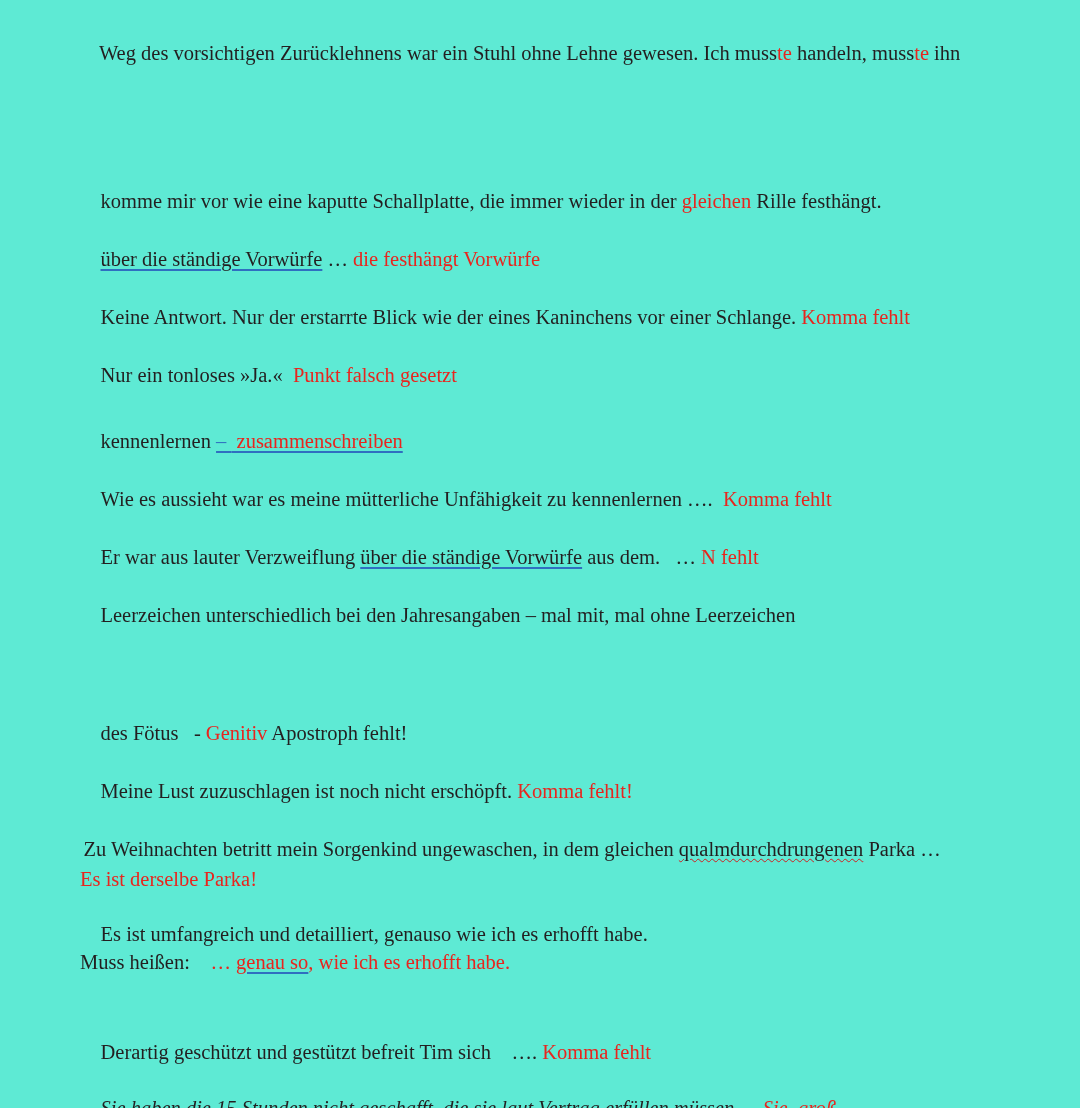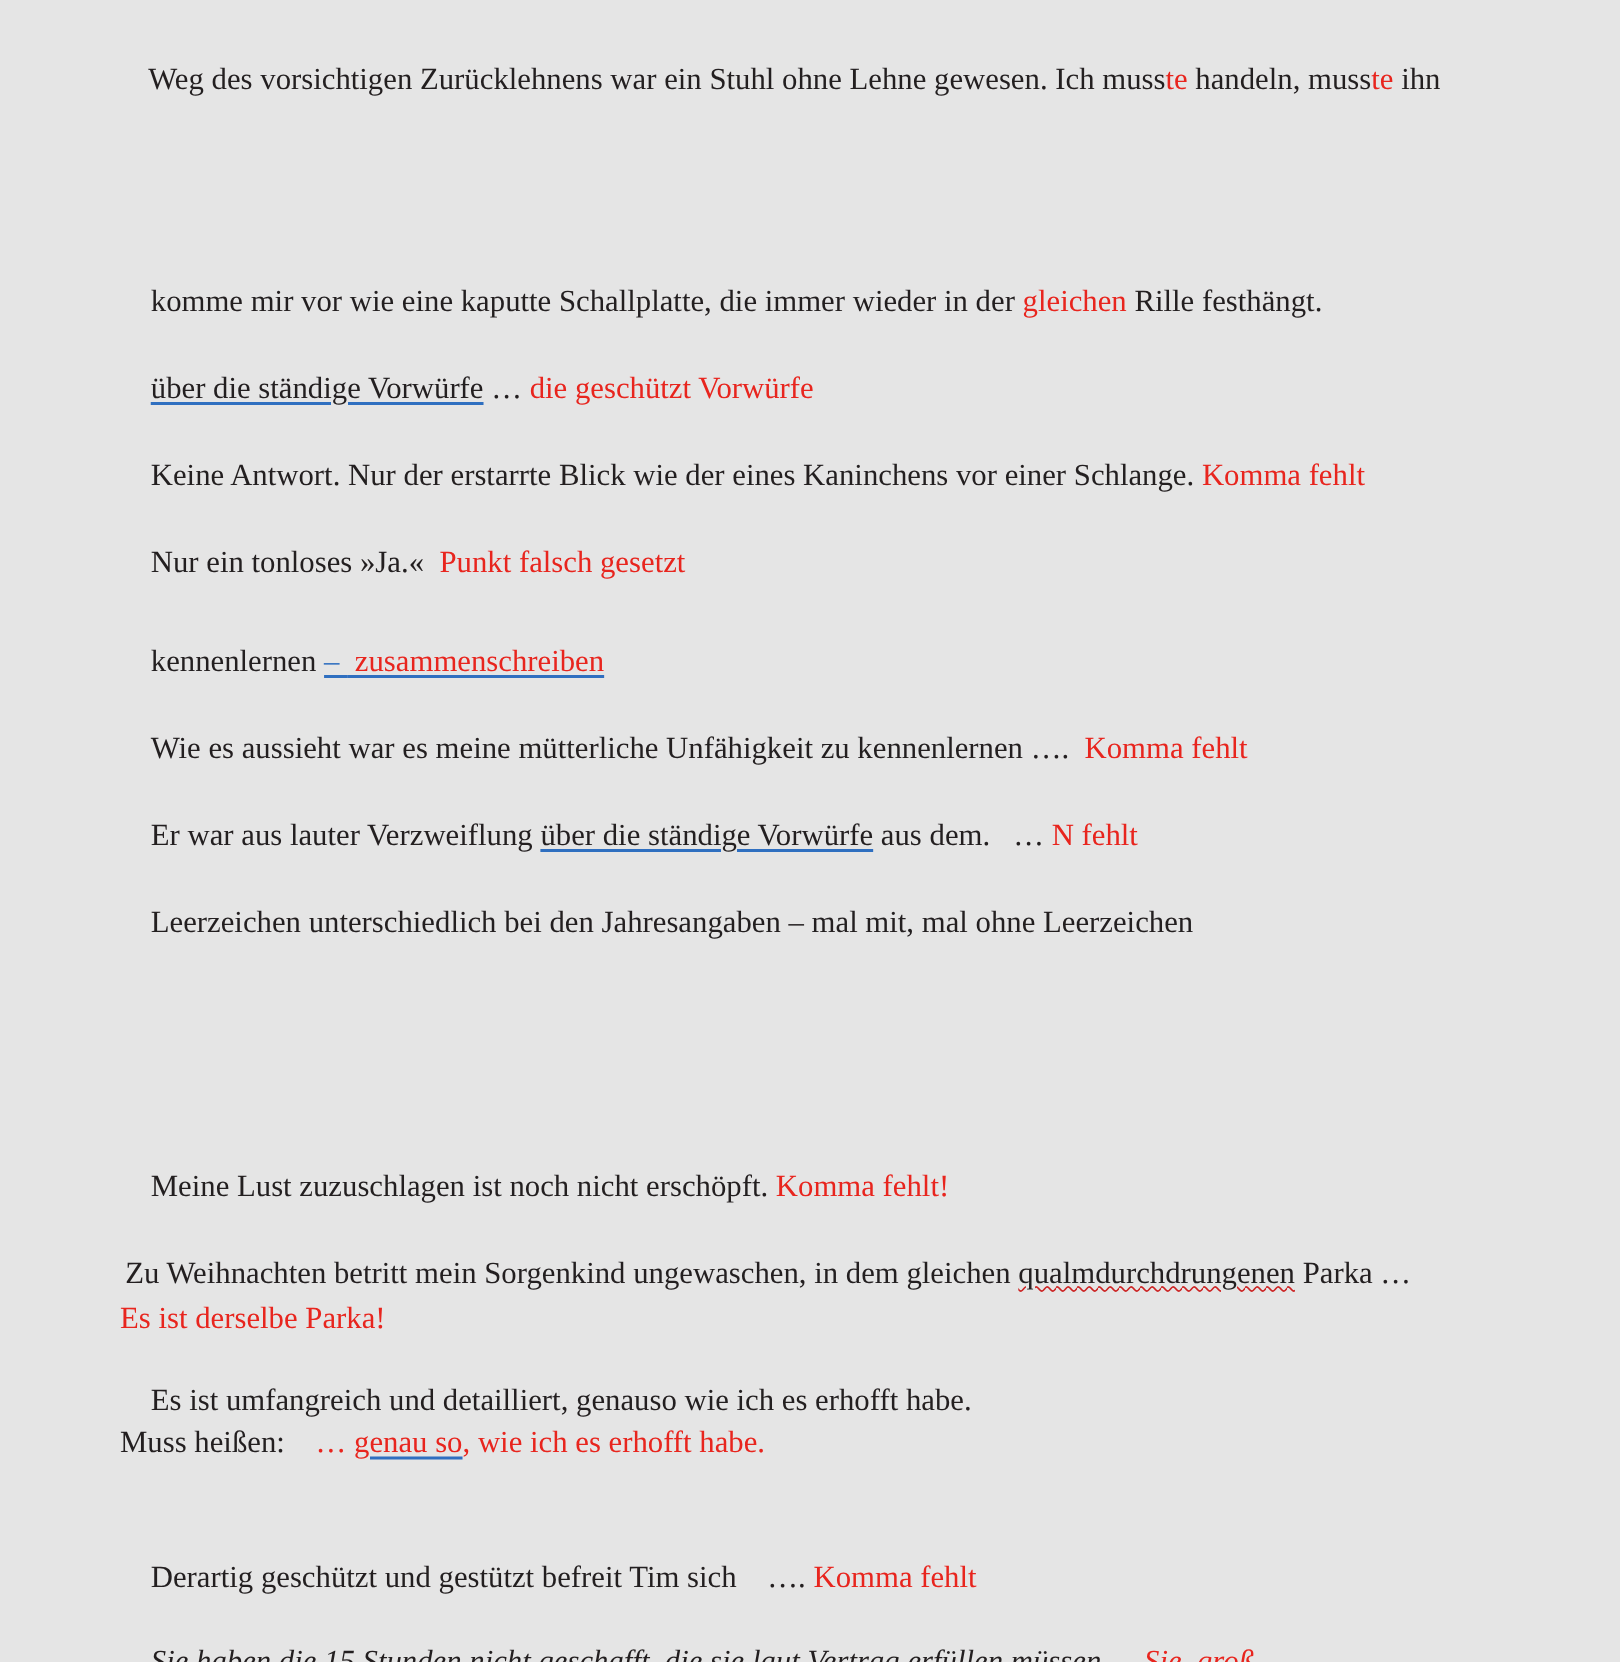--- a/index.html
+++ b/index.html
@@ -13,21 +13,21 @@
     height: 1108px;
     font-family: "Liberation Serif", "DejaVu Serif", serif;
     color: #000000;
     overflow: hidden;
     position: relative;
   }
   .page {
     position: relative;
     width: 1080px;
     height: 1108px;
-    background: #e5e5e5;
+    background: #5eead4;
     box-sizing: border-box;
   }
   
   .block {
     position: absolute;
     font-size: 20.5px;
     line-height: 30px;
     letter-spacing: 0.0px;
     white-space: pre-wrap;
     color: #231f20;
@@ -73,21 +73,21 @@
   <div class="block blk-outdent" style="top:8px; width:960px;">
     <span class="nowrap">&nbsp;&nbsp;&nbsp;</span><span>Weg des vorsichtigen Zurücklehnens war ein Stuhl ohne Lehne gewesen. Ich muss</span><span class="red">te</span><span> handeln, muss</span><span class="red">te</span><span> ihn</span>
   </div>
 
 
   <div class="block blk-indent" style="top:156px;">
     <span>komme mir vor wie eine kaputte Schallplatte, die immer wieder in der </span><span class="red">gleichen</span><span> Rille festhängt.</span>
   </div>
 
   <div class="block blk-indent" style="top:214px;">
-    <span class="u-blue">über die ständige Vorwürfe</span><span> … </span><span class="red">die geschützt Vorwürfe</span>
+    <span class="u-blue">über die ständige Vorwürfe</span><span> … </span><span class="red">die festhängt Vorwürfe</span>
   </div>
 
   <div class="block blk-indent" style="top:272px;">
     <span>Keine Antwort. Nur der erstarrte Blick wie der eines Kaninchens vor einer Schlange. </span><span class="red">Komma fehlt</span>
   </div>
 
   <div class="block blk-indent" style="top:330px;">
     <span>Nur ein tonloses »Ja.«  </span><span class="red">Punkt falsch gesetzt</span>
   </div>
 
@@ -101,20 +101,23 @@
 
   <div class="block blk-indent" style="top:512px;">
     <span>Er war aus lauter Verzweiflung </span><span class="u-blue">über die ständige Vorwürfe</span><span> aus dem.   … </span><span class="red">N fehlt</span>
   </div>
 
   <div class="block blk-indent" style="top:570px;">
     <span>Leerzeichen unterschiedlich bei den Jahresangaben – mal mit, mal ohne Leerzeichen</span>
   </div>
 
 
+  <div class="block blk-indent" style="top:688px;">
+    <span>des Fötus   - </span><span class="red">Genitiv</span><span> Apostroph fehlt!</span>
+  </div>
 
   <div class="block blk-indent" style="top:746px;">
     <span>Meine Lust zuzuschlagen ist noch nicht erschöpft. </span><span class="red">Komma fehlt!</span>
   </div>
 
   <div class="block blk-outdent" style="top:804px; width:980px;">
     <span>Zu Weihnachten betritt mein Sorgenkind ungewaschen, in dem gleichen </span><span class="u-wavy-red">qualmdurchdrungenen</span><span> Parka …</span><span class="second-line red" style="padding-left:17px;">Es ist derselbe Parka!</span>
   </div>
 
   <div class="block blk-indent" style="top:892px; line-height:28px;">

